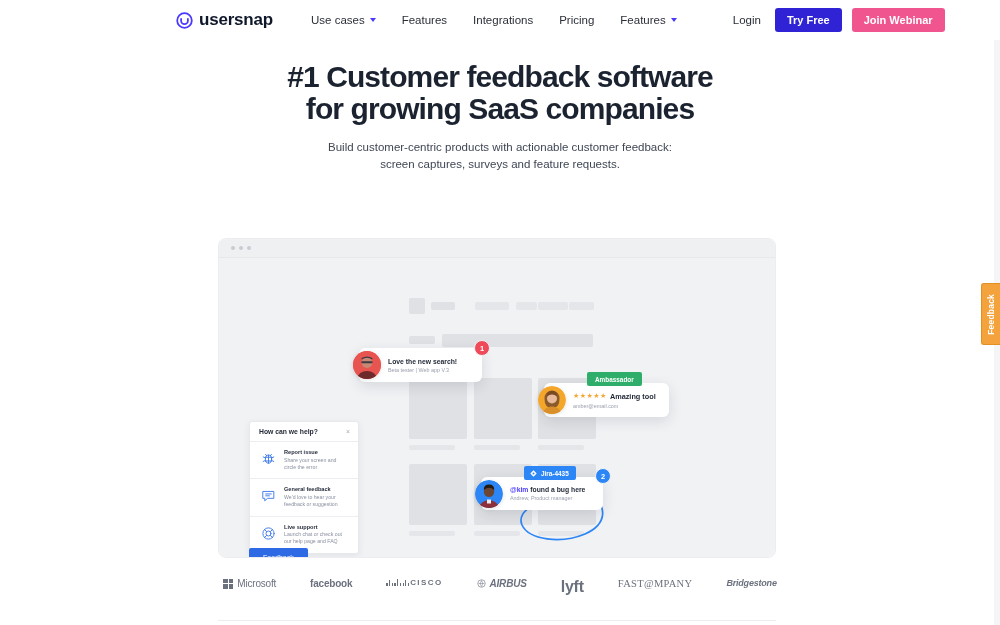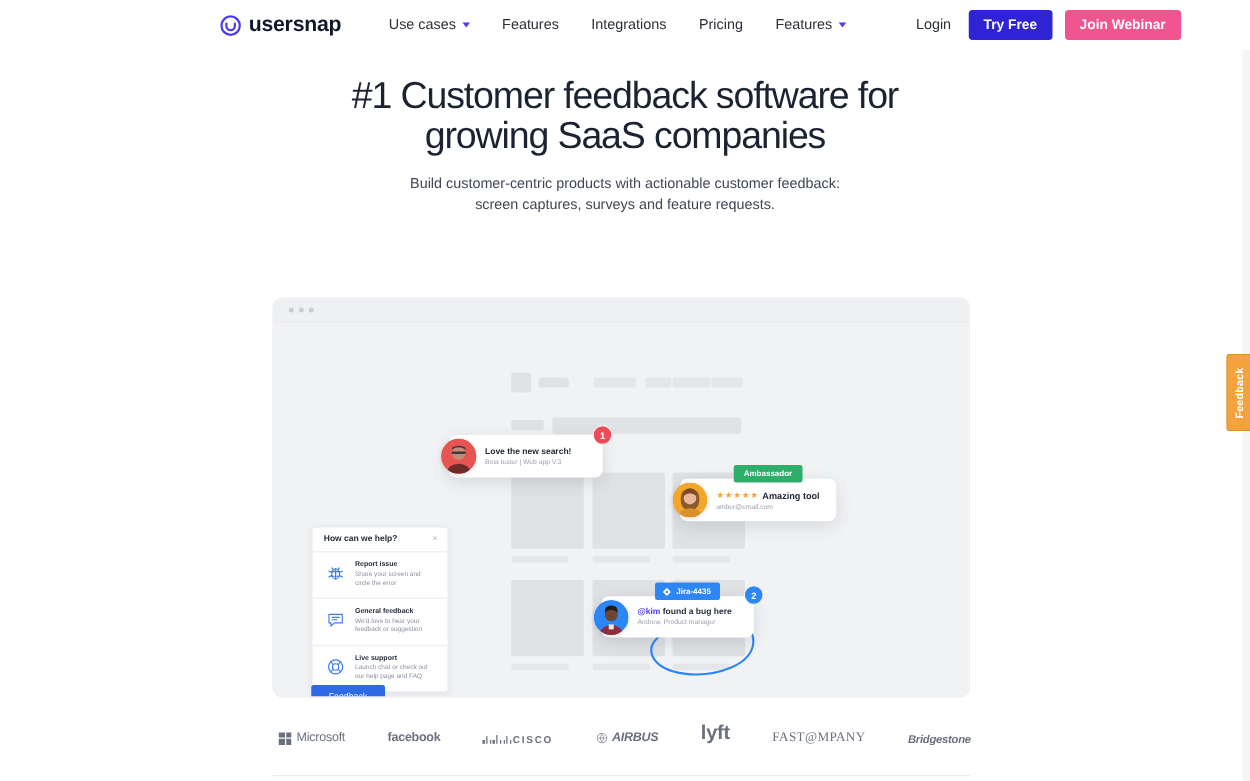--- a/index.html
+++ b/index.html
@@ -47,21 +47,21 @@
   }
   .btn-webinar {
     background: #f0558f; color: #fff; font-size: 11px; font-weight: bold;
     padding: 6px 12px; border-radius: 3px; cursor: pointer; white-space: nowrap;
   }
 
   
   .hero { text-align: center; padding-top: 21px; }
   .hero h1 {
     font-size: 30px; line-height: 1.06; color: #1c2330;
-    font-weight: normal; letter-spacing: -0.9px;
+    font-weight: bold; letter-spacing: -0.9px;
     max-width: 470px; margin: 0 auto;
   }
   .hero-sub {
     margin-top: 14px; font-size: 11.5px; color: #3f4654; line-height: 1.5;
   }
   .hero-cta { margin-top: 22px; display: flex; justify-content: center; gap: 20px; }
   .cta-primary {
     background: #3023d6; color: #fff; font-size: 11px; font-weight: bold;
     padding: 0 22px; height: 26px; line-height: 26px; border-radius: 3px; cursor: pointer;
     min-width: 138px; text-align: center;
@@ -174,21 +174,21 @@
     padding: 3.5px 7px 3.5px 6px; border-radius: 2px;
     display: flex; align-items: center; gap: 4px;
   }
   .mention { color: #4a3aff; font-weight: bold; }
 
   .circle-scribble { position: absolute; left: 300px; top: 236px; z-index: 9; }
 
   
   .logos {
     position: absolute; left: 0; right: 0; top: 578px;
-    display: flex; justify-content: center; align-items: flex-end; gap: 34px;
+    display: flex; justify-content: center; align-items: flex-start; gap: 34px;
     opacity: .82;
   }
   .logo-item {
     color: #4a5161; font-size: 10px; font-weight: bold; letter-spacing: -0.2px;
     display: flex; align-items: center; gap: 4px; white-space: nowrap;
   }
   .ms-grid { width: 10px; height: 10px; display: grid; grid-template-columns: 1fr 1fr; gap: 1.3px; }
   .ms-grid i { background: #4a5161; display: block; }
   .l-cisco { display:flex; flex-direction: row; align-items: center; gap: 1px; }
   .cisco-bars { display: flex; align-items: flex-end; gap: 1.4px; height: 7px; }

